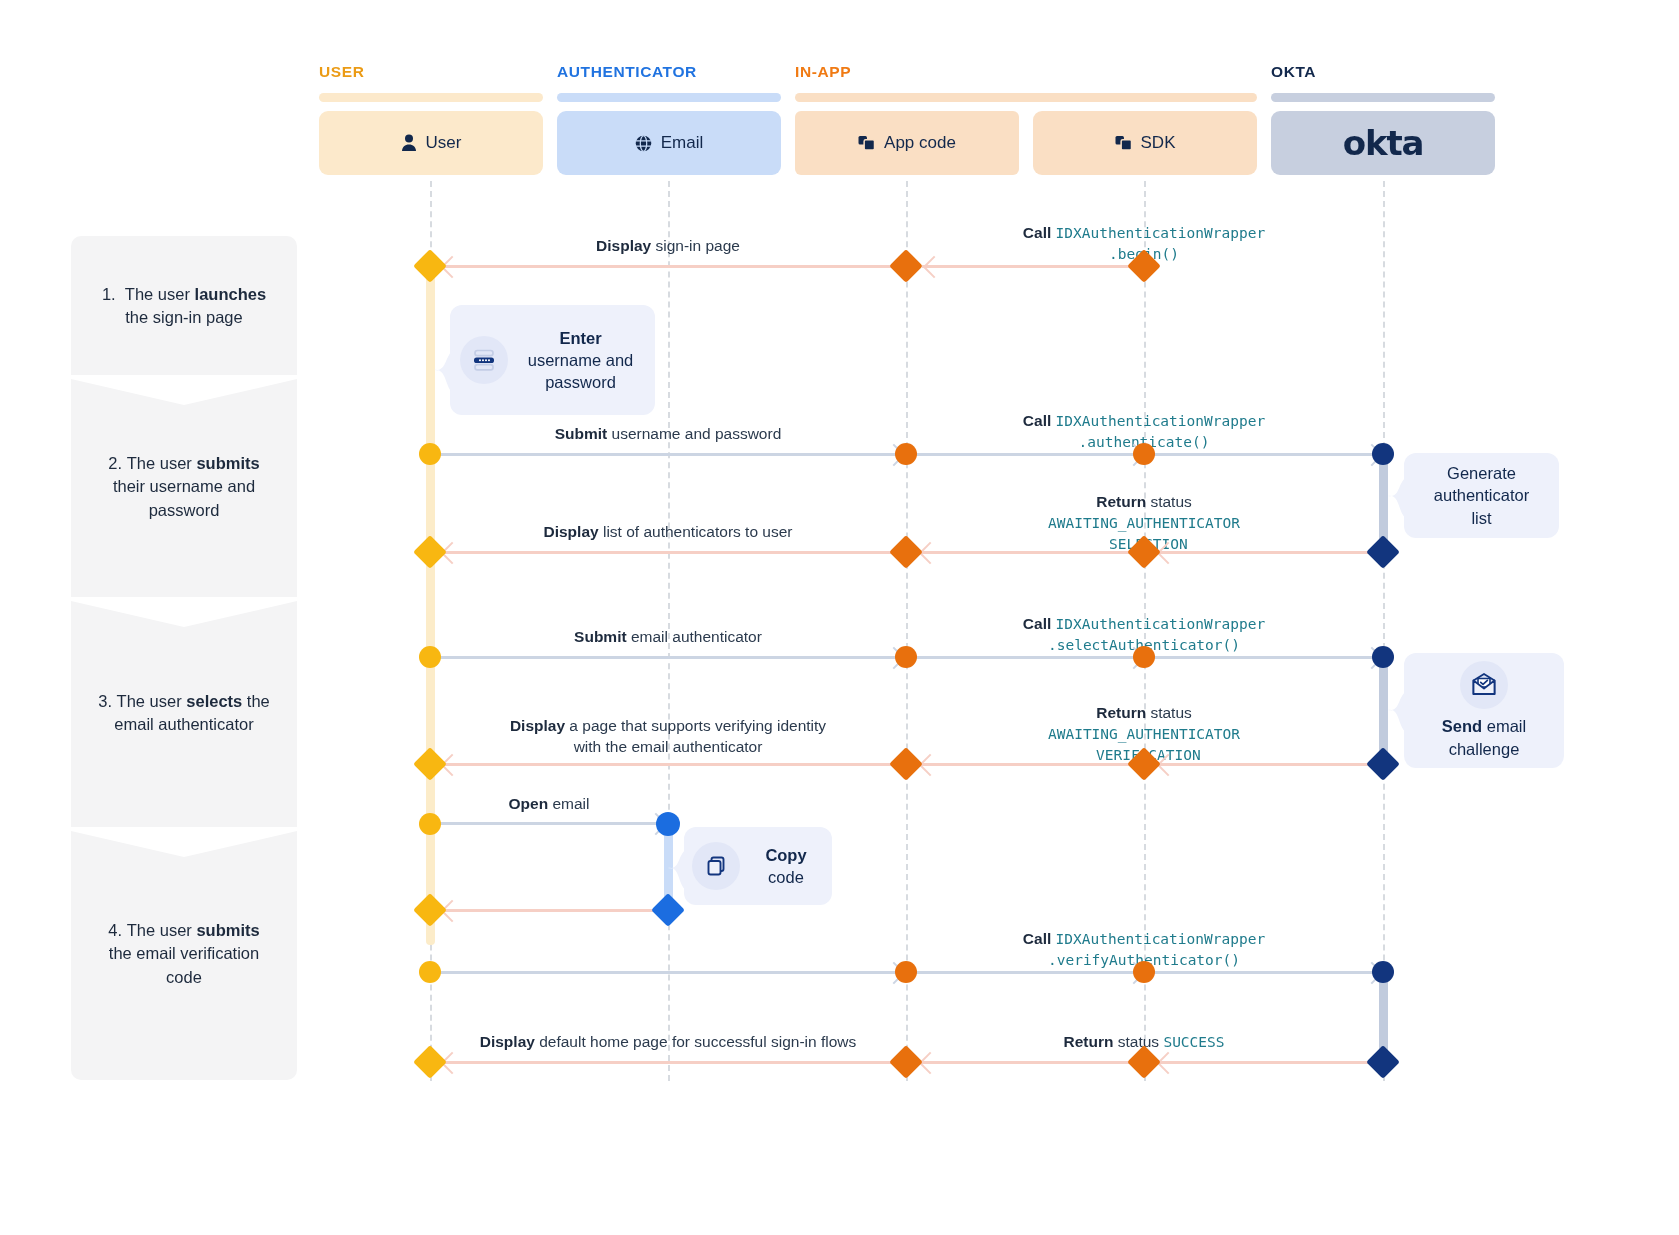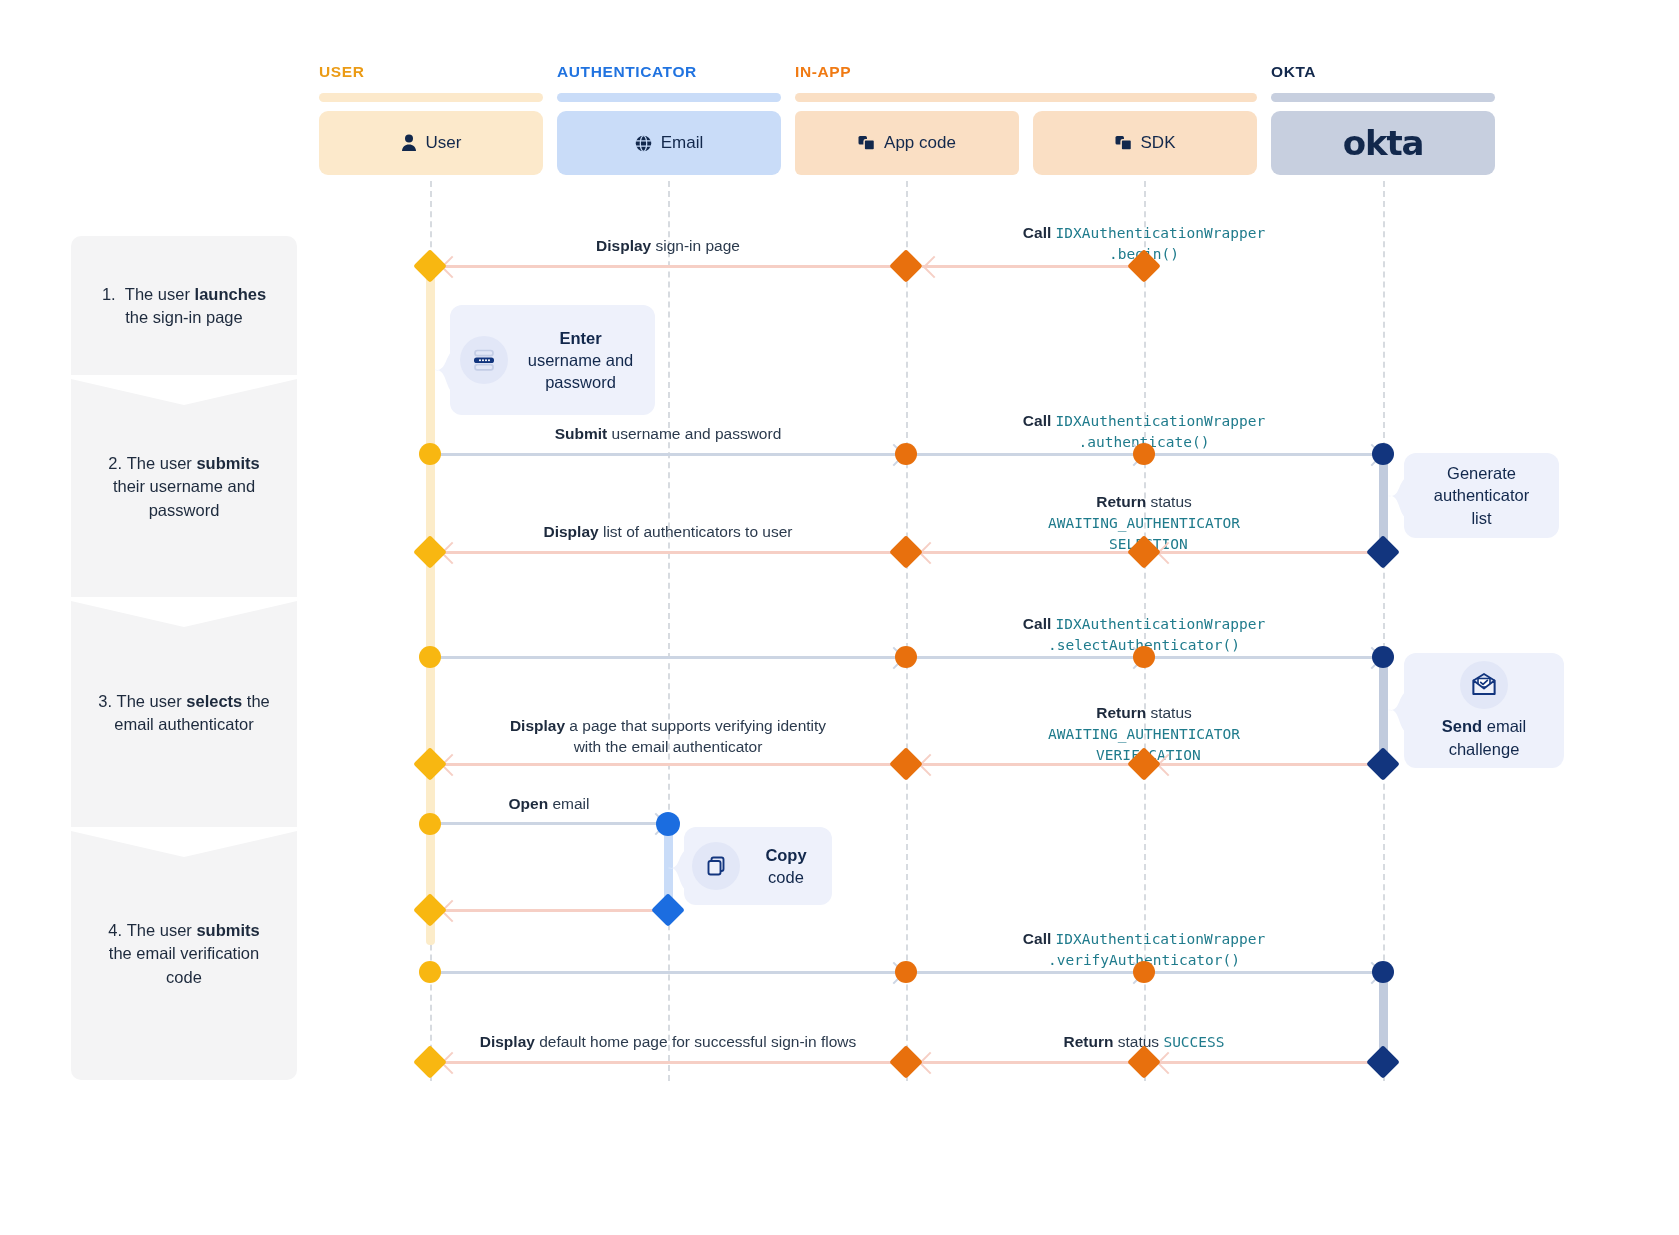--- a/index.html
+++ b/index.html
@@ -228,20 +228,21 @@
   <div class="msg-line" style="left:918px;top:551px;width:222px;background:#f6cfc5;"></div>
   <div class="arrowhead left" style="left:922px;top:545px;border-color:#f6cfc5;"></div>
   <div class="msg-line" style="left:1156px;top:551px;width:222px;background:#f6cfc5;"></div>
   <div class="arrowhead left" style="left:1160px;top:545px;border-color:#f6cfc5;"></div>
 
   <div class="node diamond" style="left:418px;top:540px;width:24px;height:24px;background:#f8b711;"></div>
   <div class="node diamond" style="left:894px;top:540px;width:24px;height:24px;background:#e8700d;"></div>
   <div class="node diamond" style="left:1132px;top:540px;width:24px;height:24px;background:#e8700d;"></div>
   <div class="node diamond" style="left:1371px;top:540px;width:24px;height:24px;background:#12357e;"></div>
 
+  <div class="label" style="left:430px;top:627px;width:476px;"><b>Submit</b> email authenticator</div>
   <div class="label" style="left:906px;top:614px;width:476px;"><b>Call</b> <span class="code">IDXAuthenticationWrapper</span><br><span class="code">.selectAuthenticator()</span></div>
 
   <div class="msg-line" style="left:436px;top:656px;width:464px;background:#ccd5e3;"></div>
   <div class="arrowhead right" style="left:886px;top:650px;border-color:#ccd5e3;"></div>
   <div class="msg-line" style="left:912px;top:656px;width:228px;background:#ccd5e3;"></div>
   <div class="arrowhead right" style="left:1126px;top:650px;border-color:#ccd5e3;"></div>
   <div class="msg-line" style="left:1150px;top:656px;width:228px;background:#ccd5e3;"></div>
   <div class="arrowhead right" style="left:1364px;top:650px;border-color:#ccd5e3;"></div>
 
   <div class="node circle" style="left:419px;top:646px;width:22px;height:22px;background:#f8b711;"></div>

